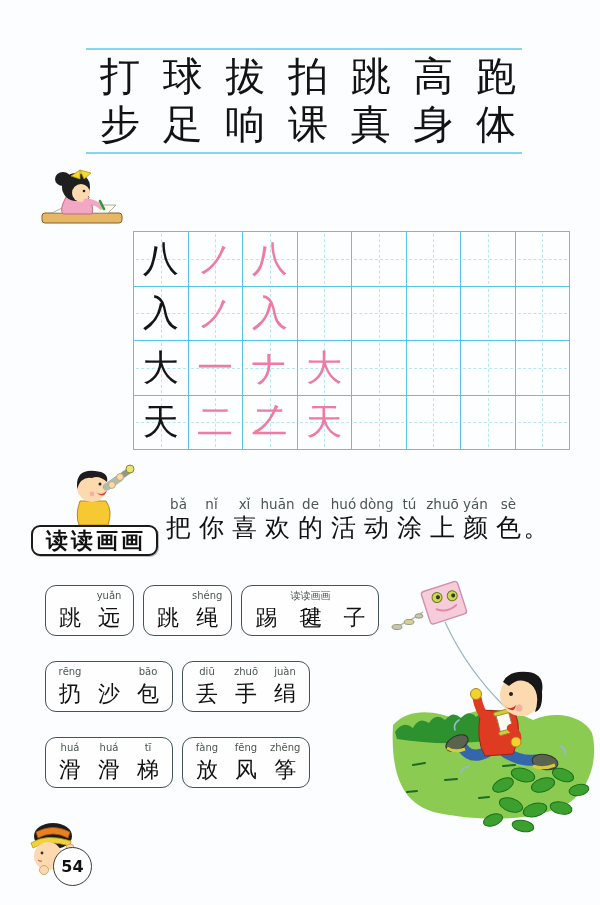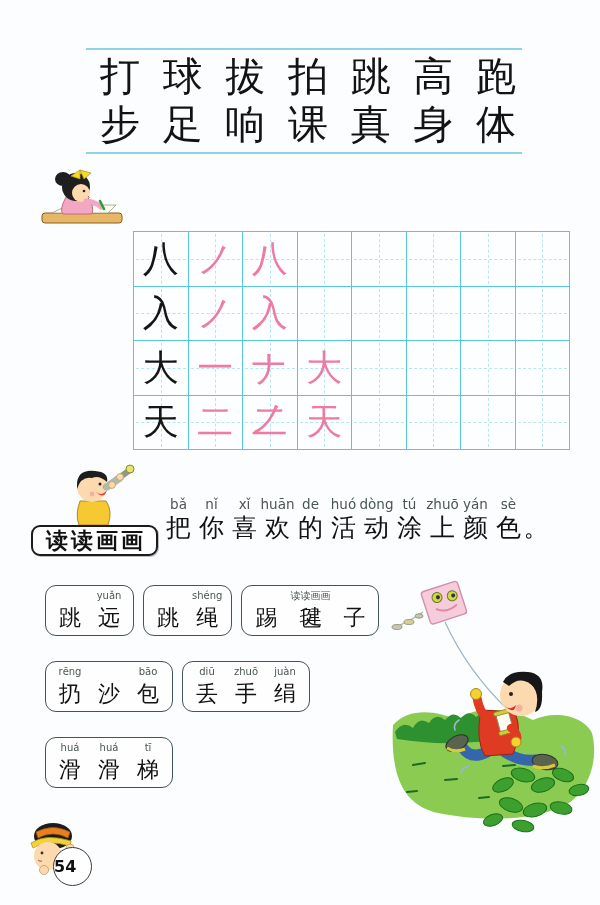--- a/index.html
+++ b/index.html
@@ -52,21 +52,21 @@
 
   
   .icon-abs{position:absolute;}
   #girl-icon{left:36px;top:167px;}
   #boy-icon{left:50px;top:463px;}
   #kite-illustration{left:383px;top:570px;}
   #footer-kid-icon{left:26px;top:820px;}
 
   
   .page-number{position:absolute;left:53px;top:847px;width:37px;height:37px;border-radius:50%;
-    background:#fff;border:1.6px solid #3c3c3c;display:flex;align-items:center;
+    background:#fff;border:1.6px solid #3c3c3c;display:flex;align-items:center;justify-content:center;
     font-size:16px;font-weight:bold;color:#111;z-index:2;}
 </style>
 </head>
 <body>
 
 <div class="page">
 
   <div class="header-block">
     <div class="char-row">
         <span>打</span>
@@ -314,20 +314,34 @@
         </div>
         <div class="unit">
           <div class="py">huá</div>
           <div class="hz">滑</div>
         </div>
         <div class="unit">
           <div class="py">tī</div>
           <div class="hz">梯</div>
         </div>
       </div>
+      <div class="activity-box">
+        <div class="unit">
+          <div class="py">fàng</div>
+          <div class="hz">放</div>
+        </div>
+        <div class="unit">
+          <div class="py">fēng</div>
+          <div class="hz">风</div>
+        </div>
+        <div class="unit">
+          <div class="py">zhēng</div>
+          <div class="hz">筝</div>
+        </div>
+      </div>
     </div>
 
   <div class="icon-abs" id="kite-illustration">
     <svg width="217" height="265" viewBox="0 0 217 265">
 
       <path d="M62 52 Q84 100 123 138" fill="none" stroke="#9ab6c0" stroke-width="1.2"></path>
 
       <path d="M40 42 Q26 52 10 58" fill="none" stroke="#b0b8a0" stroke-width="1.4"></path>
       <ellipse cx="14" cy="57" rx="5" ry="2.5" fill="#c8c8b0" stroke="#8a8a70" stroke-width="0.8"></ellipse>
       <ellipse cx="26" cy="52" rx="5" ry="2.5" fill="#d8d090" stroke="#8a8a70" stroke-width="0.8"></ellipse>

